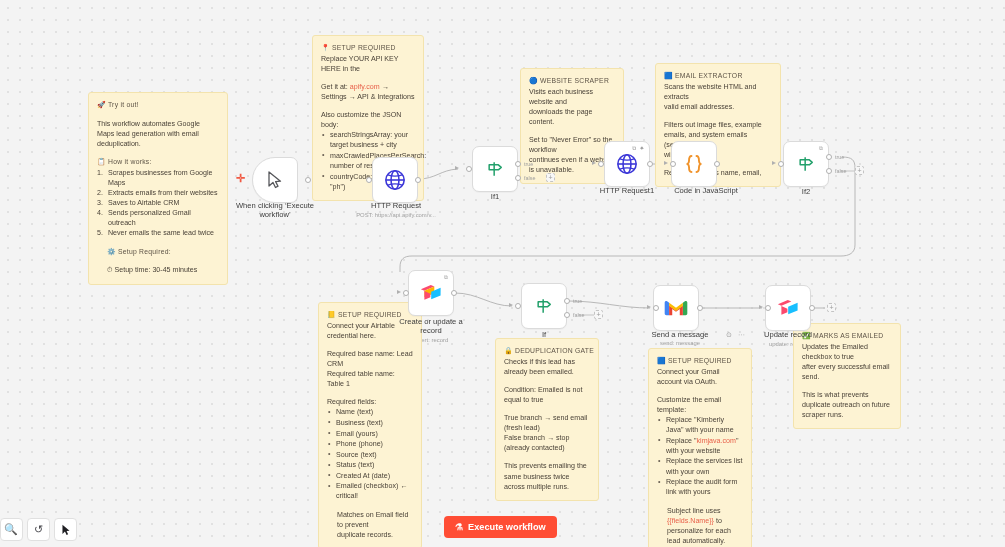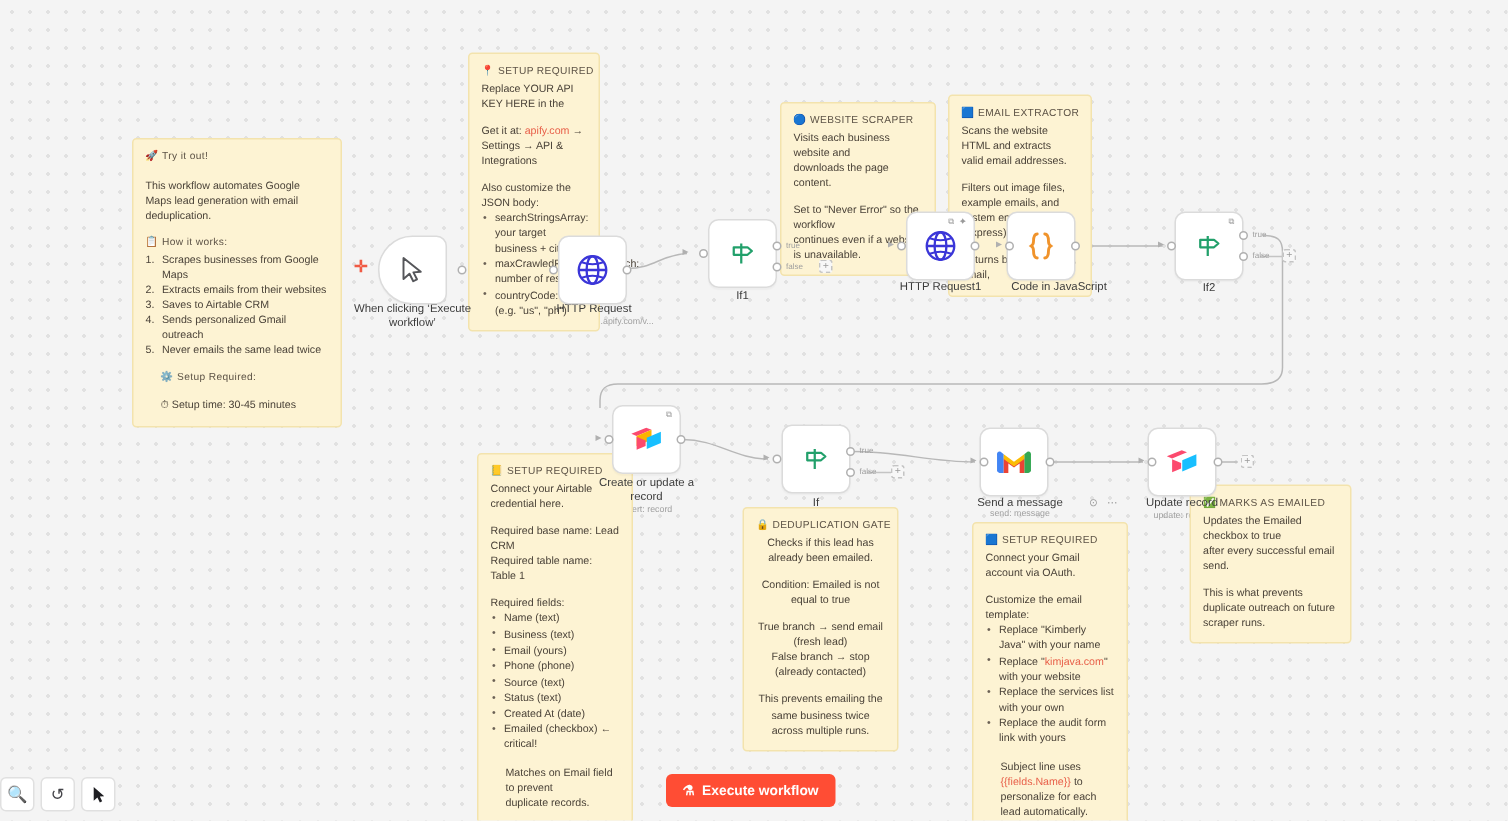--- a/index.html
+++ b/index.html
@@ -210,21 +210,21 @@
       <li>Saves to Airtable CRM</li>
       <li>Sends personalized Gmail outreach</li>
       <li>Never emails the same lead twice</li>
     </ol>
     <div class="gap"></div>
     <div class="hd indent"><span class="em">⚙️</span><span>Setup Required:</span></div>
     <div class="gap"></div>
     <div class="indent"><span class="em">⏱</span> <span>Setup time: 30-45 minutes</span></div>
   </div>
 
-  <div class="sticky" style="left:312px; top:35px; width:88px;">
+  <div class="sticky" style="left:312px; top:35px; width:112px;">
     <div class="hd"><span class="em">📍</span><span>SETUP REQUIRED</span></div>
     <p>Replace YOUR API KEY HERE in the</p>
     <div class="gap"></div>
     <p><span>Get it at:</span> <span class="lnk">apify.com</span> <span>→ Settings → API &amp; Integrations</span></p>
     <div class="gap"></div>
     <p>Also customize the JSON body:</p>
     <ul>
       <li>searchStringsArray: your target business + city</li>
       <li>maxCrawledPlacesPerSearch: number of results</li>
       <li>countryCode: yo (e.g. "us", "ph")</li>
@@ -233,21 +233,21 @@
 
   <div class="sticky" style="left:520px; top:68px; width:104px;">
     <div class="hd"><span class="em">🔵</span><span>WEBSITE SCRAPER</span></div>
     <p>Visits each business website and</p>
     <p>downloads the page content.</p>
     <div class="gap"></div>
     <p>Set to "Never Error" so the workflow</p>
     <p>continues even if a website is unavailable.</p>
   </div>
 
-  <div class="sticky" style="left:632px; top:63px; width:96px;">
+  <div class="sticky" style="left:655px; top:63px; width:126px;">
     <div class="hd"><span class="em">🟦</span><span>EMAIL EXTRACTOR</span></div>
     <p>Scans the website HTML and extracts</p>
     <p>valid email addresses.</p>
     <div class="gap"></div>
     <p>Filters out image files, example emails, and system emails (sentry,</p>
     <p>wixpress).</p>
     <div class="gap"></div>
     <p>Returns business name, email,</p>
   </div>
 
@@ -267,21 +267,21 @@
       <li>Source (text)</li>
       <li>Status (text)</li>
       <li>Created At (date)</li>
       <li>Emailed (checkbox) ← critical!</li>
     </ul>
     <div class="gap"></div>
     <p class="indent">Matches on Email field to prevent</p>
     <p class="indent">duplicate records.</p>
   </div>
 
-  <div class="sticky" style="left:495px; top:338px; width:104px;text-align:center;">
+  <div class="sticky" style="left:495px; top:338px; width:104px;">
     <div class="hd"><span class="em">🔒</span><span>DEDUPLICATION GATE</span></div>
     <p>Checks if this lead has already been emailed.</p>
     <div class="gap"></div>
     <p>Condition: Emailed is not equal to true</p>
     <div class="gap"></div>
     <p>True branch → send email (fresh lead)</p>
     <p>False branch → stop (already contacted)</p>
     <div class="gap"></div>
     <p>This prevents emailing the same business twice across multiple runs.</p>
   </div>

